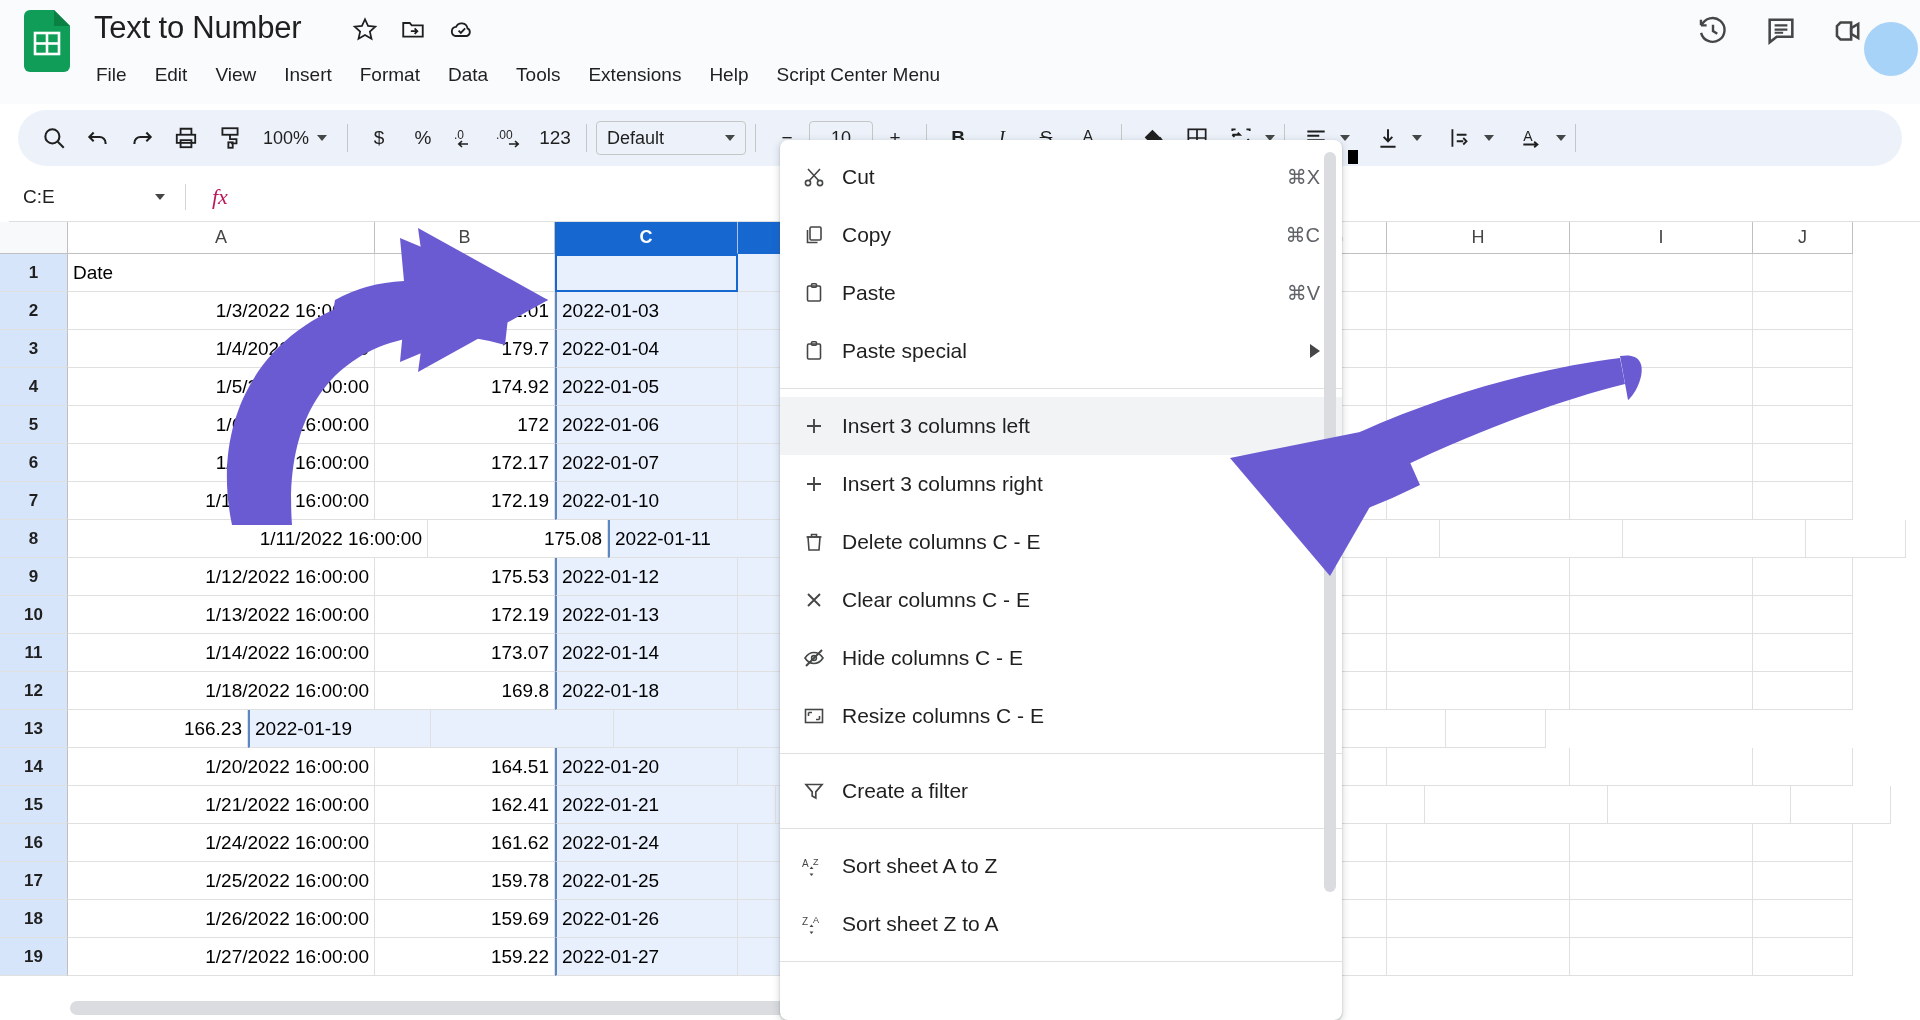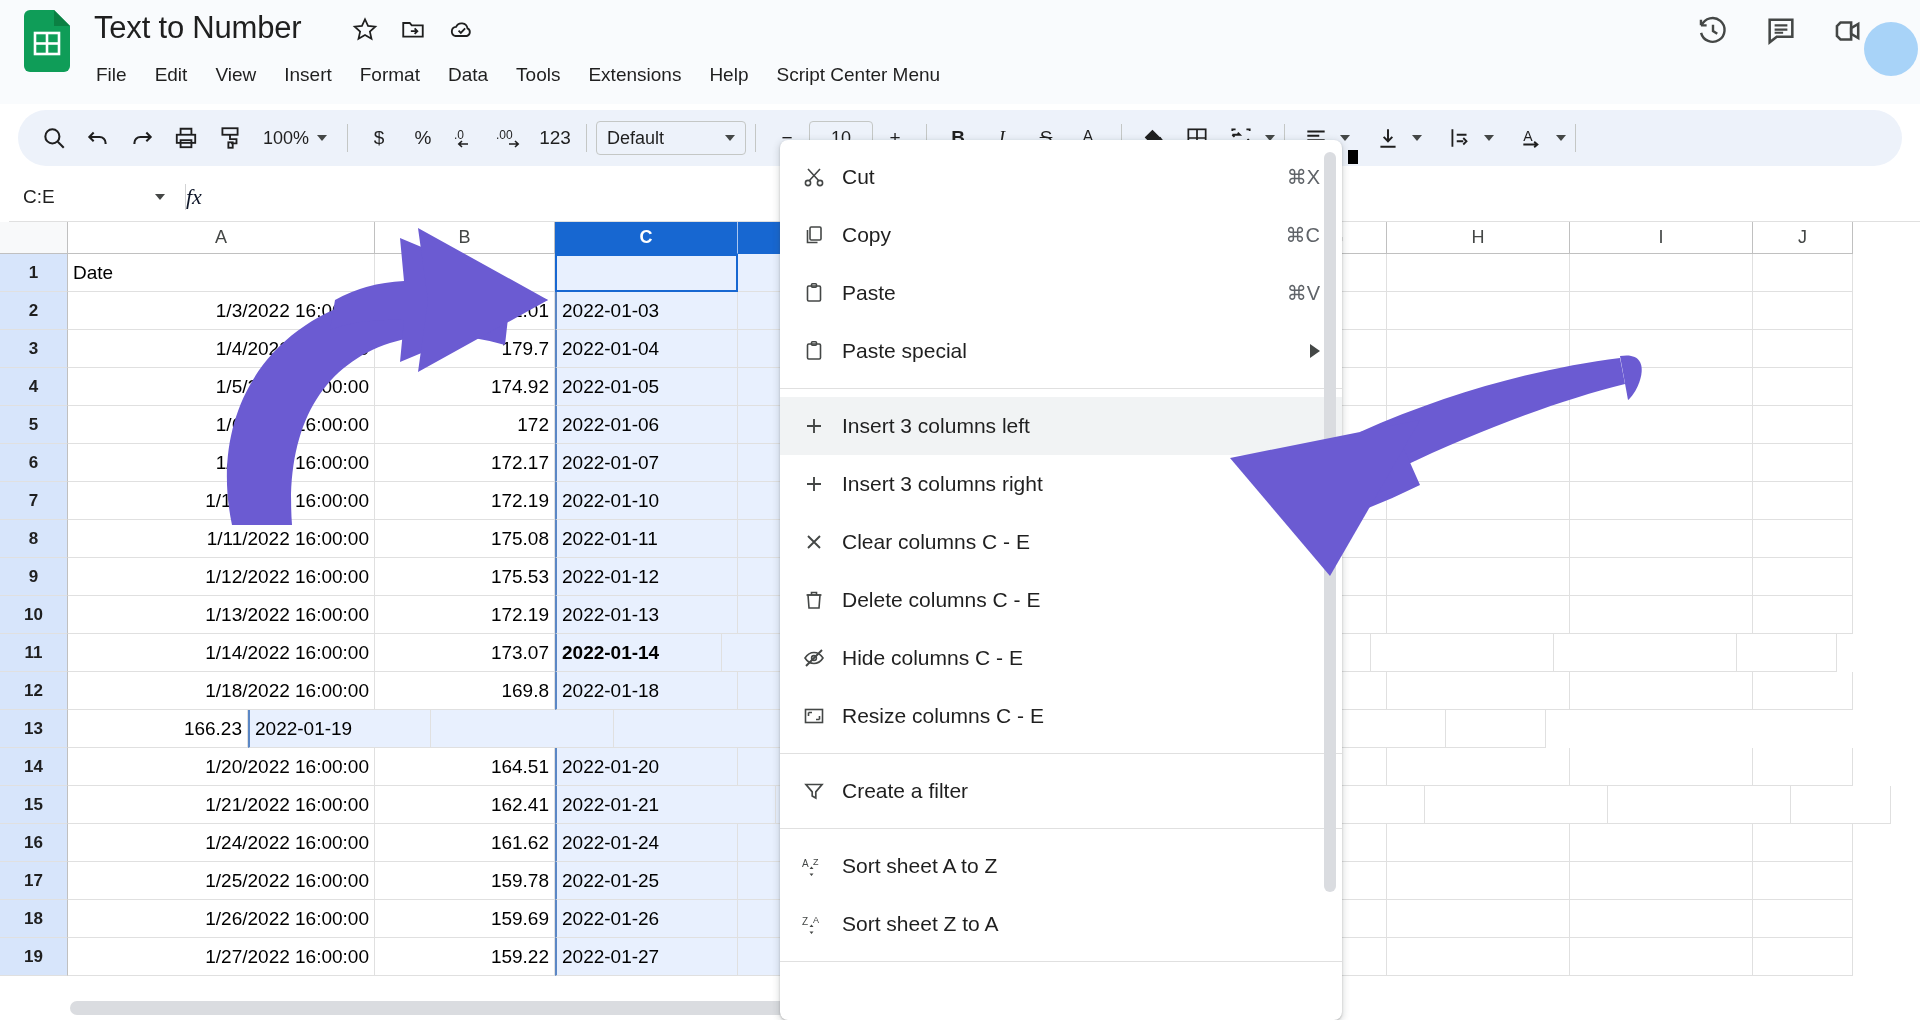--- a/index.html
+++ b/index.html
@@ -82,21 +82,21 @@
     position: absolute; left: 9px; top: 172px; width: 1920px; height: 50px;
     background: #ffffff; display: flex; align-items: center;
     border-bottom: 1px solid #e0e0e0;
   }
   .namebox {
     width: 170px; height: 100%; display: flex; align-items: center;
     padding: 0 14px; justify-content: space-between; cursor: pointer;
   }
   .namebox-text { font-size: 19px; color: #1f1f1f; }
   .fb-sep { width: 1px; height: 26px; background: #d2d3d4; margin-left: 6px; }
-  .fx { font-size: 22px; color: #0f172a; font-family: "Liberation Serif", serif; font-style: italic; }
+  .fx { font-size: 22px; color: #be185d; font-family: "Liberation Serif", serif; font-style: italic; margin-left: 26px; }
   .formula-input { flex: 1; height: 100%; border: none; outline: none; font-size: 19px; background: transparent; padding-left: 14px; }
 
   
   .grid-wrap {
     position: absolute; left: 0; top: 222px; width: 1920px; height: 775px;
     overflow: hidden; background: #ffffff;
   }
   .corner {
     position: absolute; left: 0; top: 0; width: 68px; height: 32px;
     background: #f8f9fa; border-right: 1px solid #c0c0c0; border-bottom: 1px solid #c0c0c0;
@@ -528,21 +528,21 @@
           <div class="cell selcol first-c" style="width: 183px;">2022-01-10</div>
           <div class="cell selcol" style="width: 183px;"></div>
           <div class="cell selcol" style="width: 183px;"></div>
           <div class="cell" style="width: 183px;"></div>
           <div class="cell" style="width: 100px;"></div>
           <div class="cell" style="width: 183px;"></div>
           <div class="cell" style="width: 183px;"></div>
           <div class="cell" style="width: 100px;"></div>
         </div>
         <div class="row">
-          <div class="cell num" style="width: 307px;">1/11/2022 16:00:00</div>
+          <div class="cell num" style="width: 360px;">1/11/2022 16:00:00</div>
           <div class="cell num" style="width: 180px;">175.08</div>
           <div class="cell selcol first-c" style="width: 183px;">2022-01-11</div>
           <div class="cell selcol" style="width: 183px;"></div>
           <div class="cell selcol" style="width: 183px;"></div>
           <div class="cell" style="width: 183px;"></div>
           <div class="cell" style="width: 100px;"></div>
           <div class="cell" style="width: 183px;"></div>
           <div class="cell" style="width: 183px;"></div>
           <div class="cell" style="width: 100px;"></div>
         </div>
@@ -566,21 +566,21 @@
           <div class="cell selcol" style="width: 183px;"></div>
           <div class="cell" style="width: 183px;"></div>
           <div class="cell" style="width: 100px;"></div>
           <div class="cell" style="width: 183px;"></div>
           <div class="cell" style="width: 183px;"></div>
           <div class="cell" style="width: 100px;"></div>
         </div>
         <div class="row">
           <div class="cell num" style="width: 307px;">1/14/2022 16:00:00</div>
           <div class="cell num" style="width: 180px;">173.07</div>
-          <div class="cell selcol first-c" style="width: 167px; font-weight: bold;">2022-01-14</div>
+          <div class="cell selcol first-c" style="width: 183px;">2022-01-14</div>
           <div class="cell selcol" style="width: 183px;"></div>
           <div class="cell selcol" style="width: 183px;"></div>
           <div class="cell" style="width: 183px;"></div>
           <div class="cell" style="width: 100px;"></div>
           <div class="cell" style="width: 183px;"></div>
           <div class="cell" style="width: 183px;"></div>
           <div class="cell" style="width: 100px;"></div>
         </div>
         <div class="row">
           <div class="cell num" style="width: 307px;">1/18/2022 16:00:00</div>
@@ -735,34 +735,34 @@
         <div class="mi">
           <span class="mi-icon">
             <svg width="24" height="24" viewBox="0 0 24 24" stroke="#444746" stroke-width="1.9">
               <path d="M12 5v14M5 12h14"></path>
             </svg>
           </span>
           <span class="mi-label">Insert 3 columns right</span>
         </div>
         <div class="mi">
           <span class="mi-icon">
-            <svg width="24" height="24" viewBox="0 0 24 24" stroke="#444746" stroke-width="1.9">
-              <path d="M6 6l12 12M18 6L6 18"></path>
-            </svg>
-          </span>
-          <span class="mi-label">Clear columns C - E</span>
-        </div>
-        <div class="mi">
-          <span class="mi-icon">
             <svg width="24" height="24" viewBox="0 0 24 24" fill="none" stroke="#444746" stroke-width="1.6">
               <path d="M6 7h12l-1 13H7z"></path>
               <path d="M9.5 7V4.5h5V7M4.5 7h15"></path>
             </svg>
           </span>
           <span class="mi-label">Delete columns C - E</span>
+        </div>
+        <div class="mi">
+          <span class="mi-icon">
+            <svg width="24" height="24" viewBox="0 0 24 24" stroke="#444746" stroke-width="1.9">
+              <path d="M6 6l12 12M18 6L6 18"></path>
+            </svg>
+          </span>
+          <span class="mi-label">Clear columns C - E</span>
         </div>
         <div class="mi">
           <span class="mi-icon">
             <svg width="24" height="24" viewBox="0 0 24 24" fill="none" stroke="#444746" stroke-width="1.6">
               <path d="M3 12s3.6-5.5 9-5.5 9 5.5 9 5.5-3.6 5.5-9 5.5S3 12 3 12z"></path>
               <circle cx="12" cy="12" r="2.4"></circle>
               <path d="M4 20L20 4" stroke-width="2"></path>
             </svg>
           </span>
           <span class="mi-label">Hide columns C - E</span>

